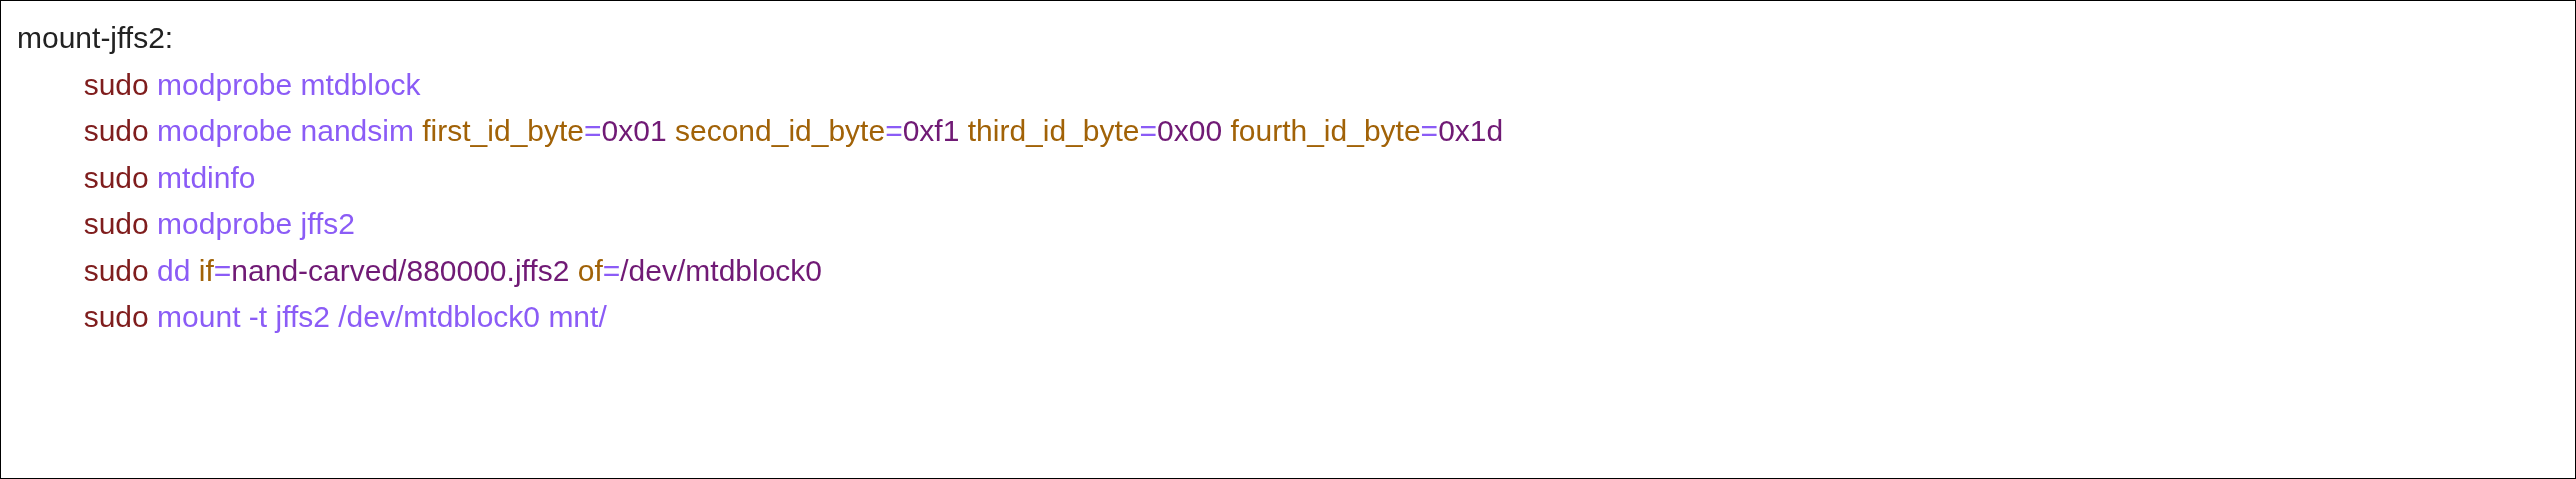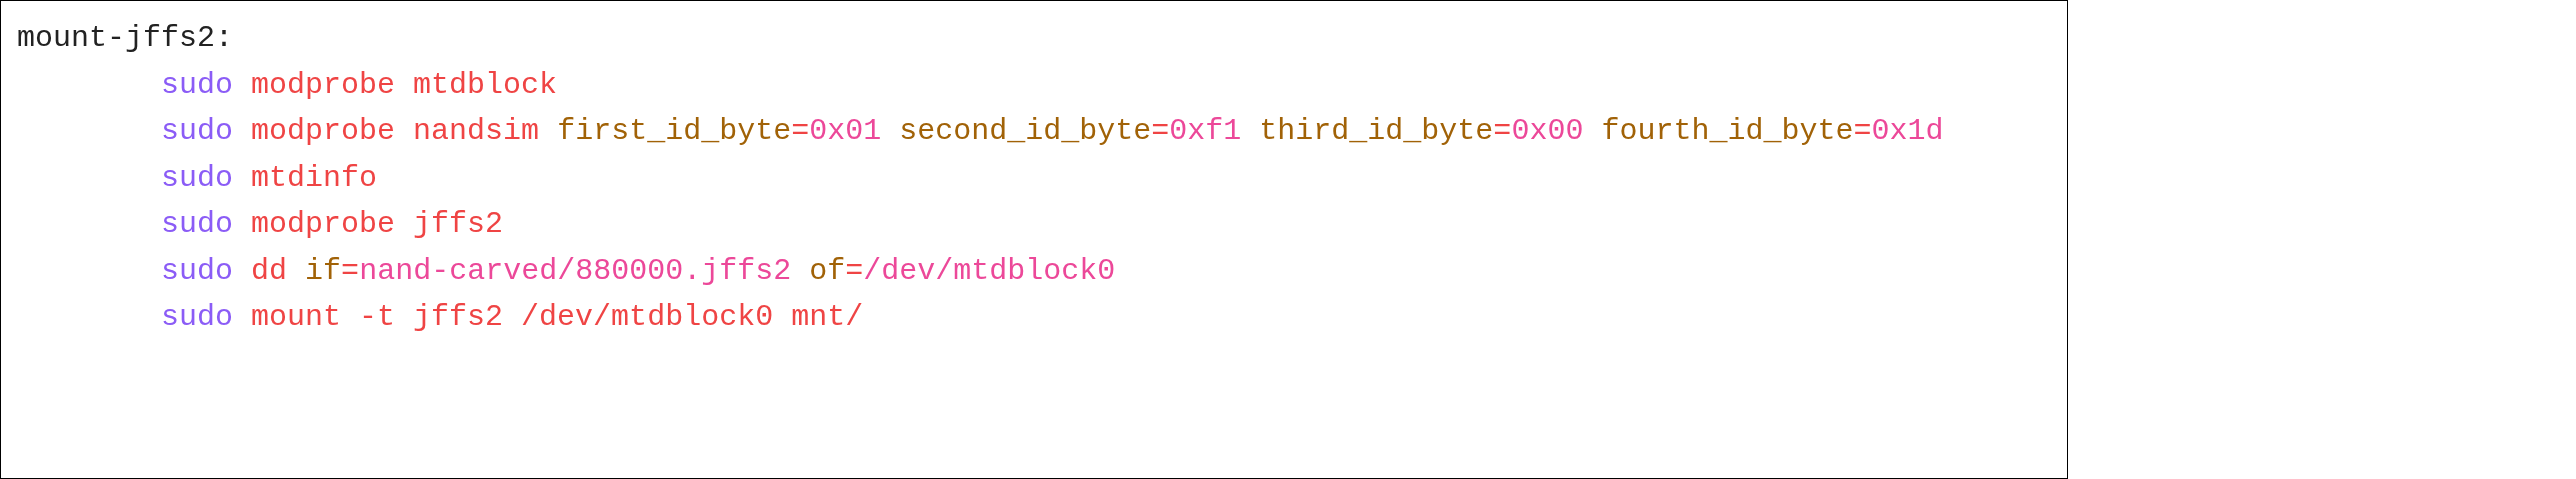--- a/index.html
+++ b/index.html
@@ -2,37 +2,37 @@
 <html style="font-size:12.7px"><head>
 <meta charset="utf-8">
 <style>
   html, body {
     margin: 0;
     padding: 0;
     background: #ffffff;
   }
   .code-block {
     box-sizing: border-box;
-    width: 2068px;
+    width: 2576px;
     height: 479px;
     border: 1.6px solid #000000;
     background: #ffffff;
-    font-family: Liberation Mono, monospace;
+    font-family: Liberation Sans, sans-serif;
     font-size: 30px;
     line-height: 1.55;
     color: #222222;
     padding: 14.3px 16px 14.3px 16px;
     white-space: pre;
     overflow: hidden;
   }
   .tok-label  { color: #222222; }
-  .tok-sudo   { color: #8b5cf6; }
-  .tok-plain  { color: #ef4444; }
+  .tok-sudo   { color: #7f1d1d; }
+  .tok-plain  { color: #8b5cf6; }
   .tok-param  { color: #a16207; }
-  .tok-val    { color: #ec4899; text-align: right; }
+  .tok-val    { color: #701a75; text-align: right; }
   .line       { display: block; }
   .pad        { display: inline-block; }
 </style>
 </head>
 <body>
 
 <div class="code-block"><span class="line"><span class="tok-label">mount-jffs2:</span></span><span class="line"><span class="pad">        </span><span class="tok-sudo">sudo</span><span> </span><span class="tok-plain">modprobe mtdblock</span></span><span class="line"><span class="pad">        </span><span class="tok-sudo">sudo</span><span> </span><span class="tok-plain">modprobe nandsim</span><span> </span><span class="tok-param">first_id_byte</span><span class="tok-plain">=</span><span class="tok-val">0x01</span><span> </span><span class="tok-param">second_id_byte</span><span class="tok-plain">=</span><span class="tok-val">0xf1</span><span> </span><span class="tok-param">third_id_byte</span><span class="tok-plain">=</span><span class="tok-val">0x00</span><span> </span><span class="tok-param">fourth_id_byte</span><span class="tok-plain">=</span><span class="tok-val">0x1d</span></span><span class="line"><span class="pad">        </span><span class="tok-sudo">sudo</span><span> </span><span class="tok-plain">mtdinfo</span></span><span class="line"><span class="pad">        </span><span class="tok-sudo">sudo</span><span> </span><span class="tok-plain">modprobe jffs2</span></span><span class="line"><span class="pad">        </span><span class="tok-sudo">sudo</span><span> </span><span class="tok-plain">dd</span><span> </span><span class="tok-param">if</span><span class="tok-plain">=</span><span class="tok-val">nand-carved/880000.jffs2</span><span> </span><span class="tok-param">of</span><span class="tok-plain">=</span><span class="tok-val">/dev/mtdblock0</span></span><span class="line"><span class="pad">        </span><span class="tok-sudo">sudo</span><span> </span><span class="tok-plain">mount -t jffs2 /dev/mtdblock0 mnt/</span></span></div>
 
 
 </body></html>

